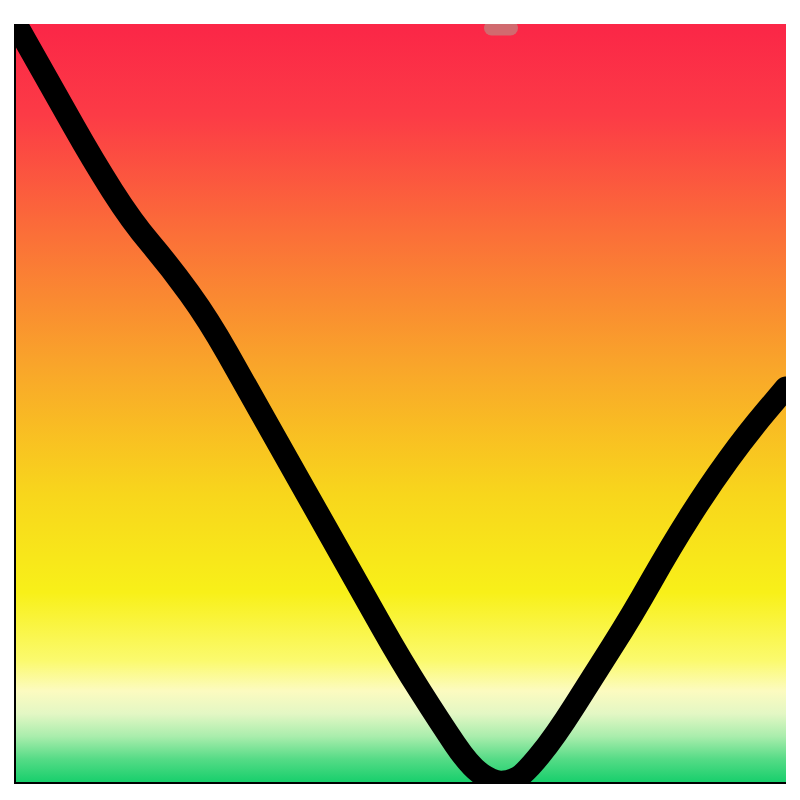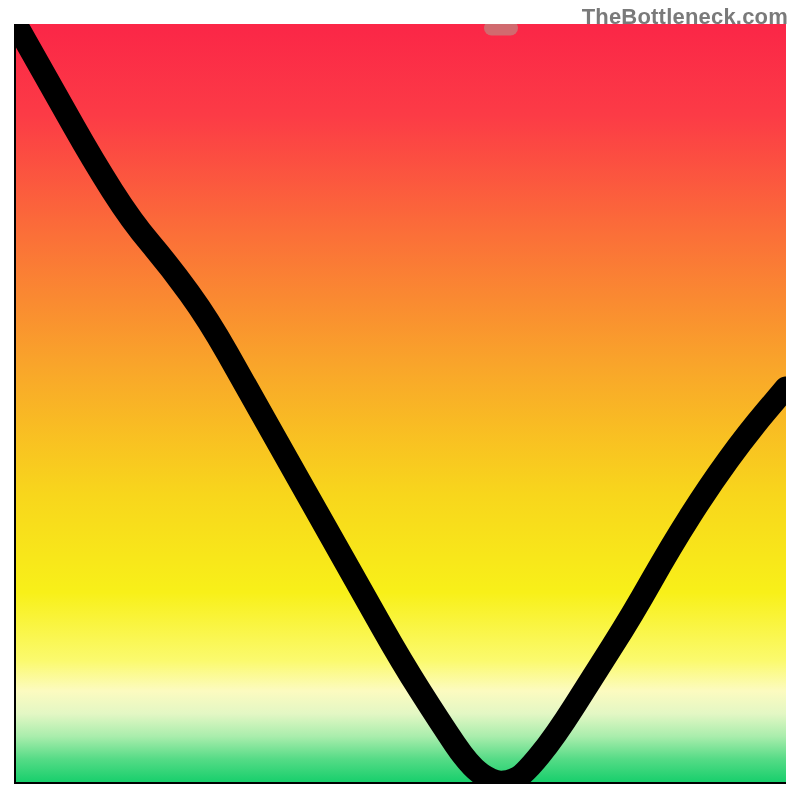--- a/index.html
+++ b/index.html
@@ -56,21 +56,20 @@
     border-radius: 8px;
     background: #d16a6f;
     transform: translate(-50%, -50%);
     z-index: 5;
   }
 </style>
 </head>
 <body>
 <div class="frame">
 
-  <div class="watermark">TheBottleneck.com</div>
 
   <div class="plot">
     <svg class="bg" viewBox="0 0 772 760" preserveAspectRatio="none">
       <defs>
         <linearGradient id="g" x1="0" y1="0" x2="0" y2="1">
           <stop offset="0%" stop-color="#fb2647"></stop>
           <stop offset="12%" stop-color="#fc3b46"></stop>
           <stop offset="28%" stop-color="#fb7038"></stop>
           <stop offset="45%" stop-color="#f9a52a"></stop>
           <stop offset="62%" stop-color="#f8d61c"></stop>

